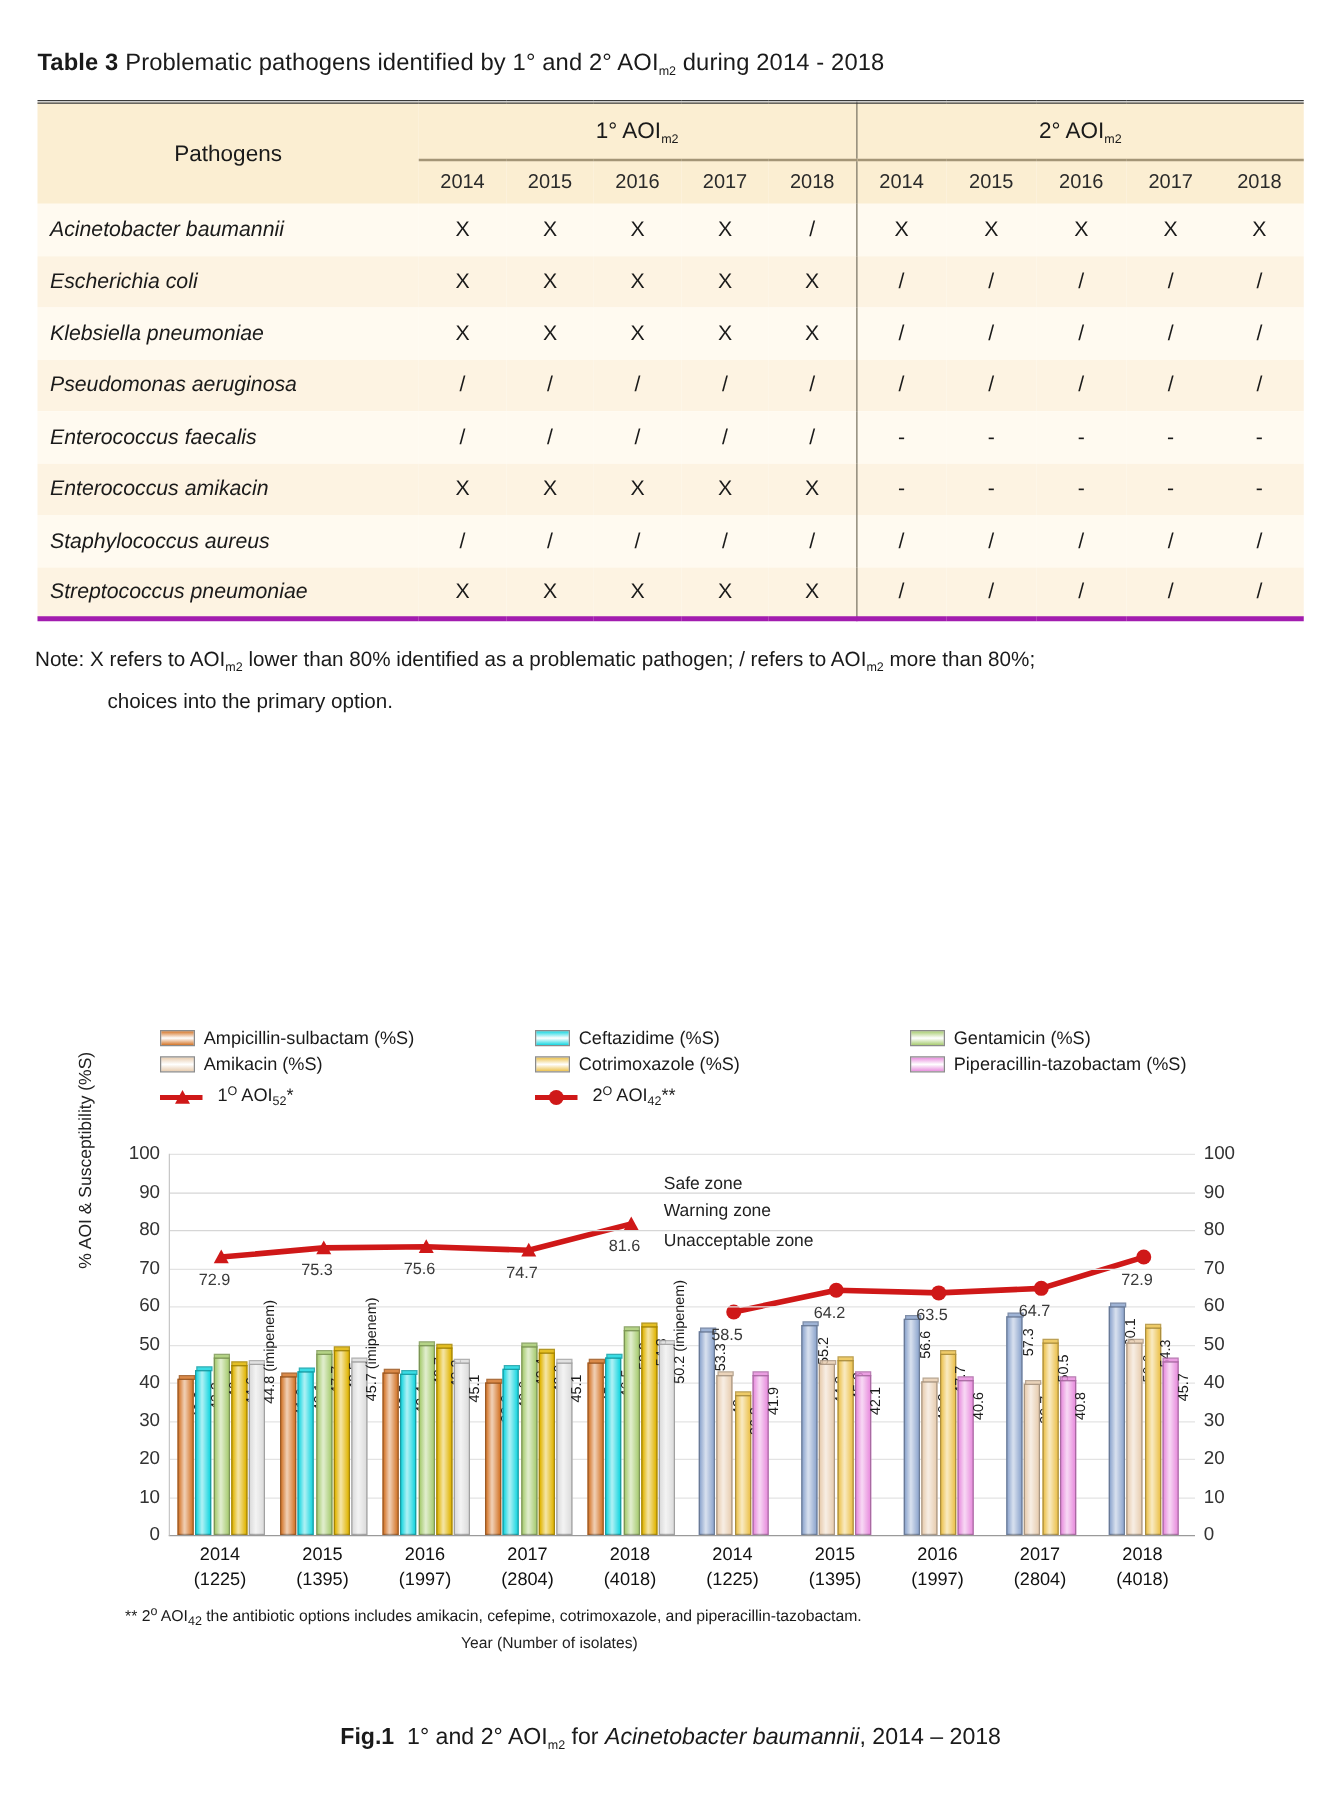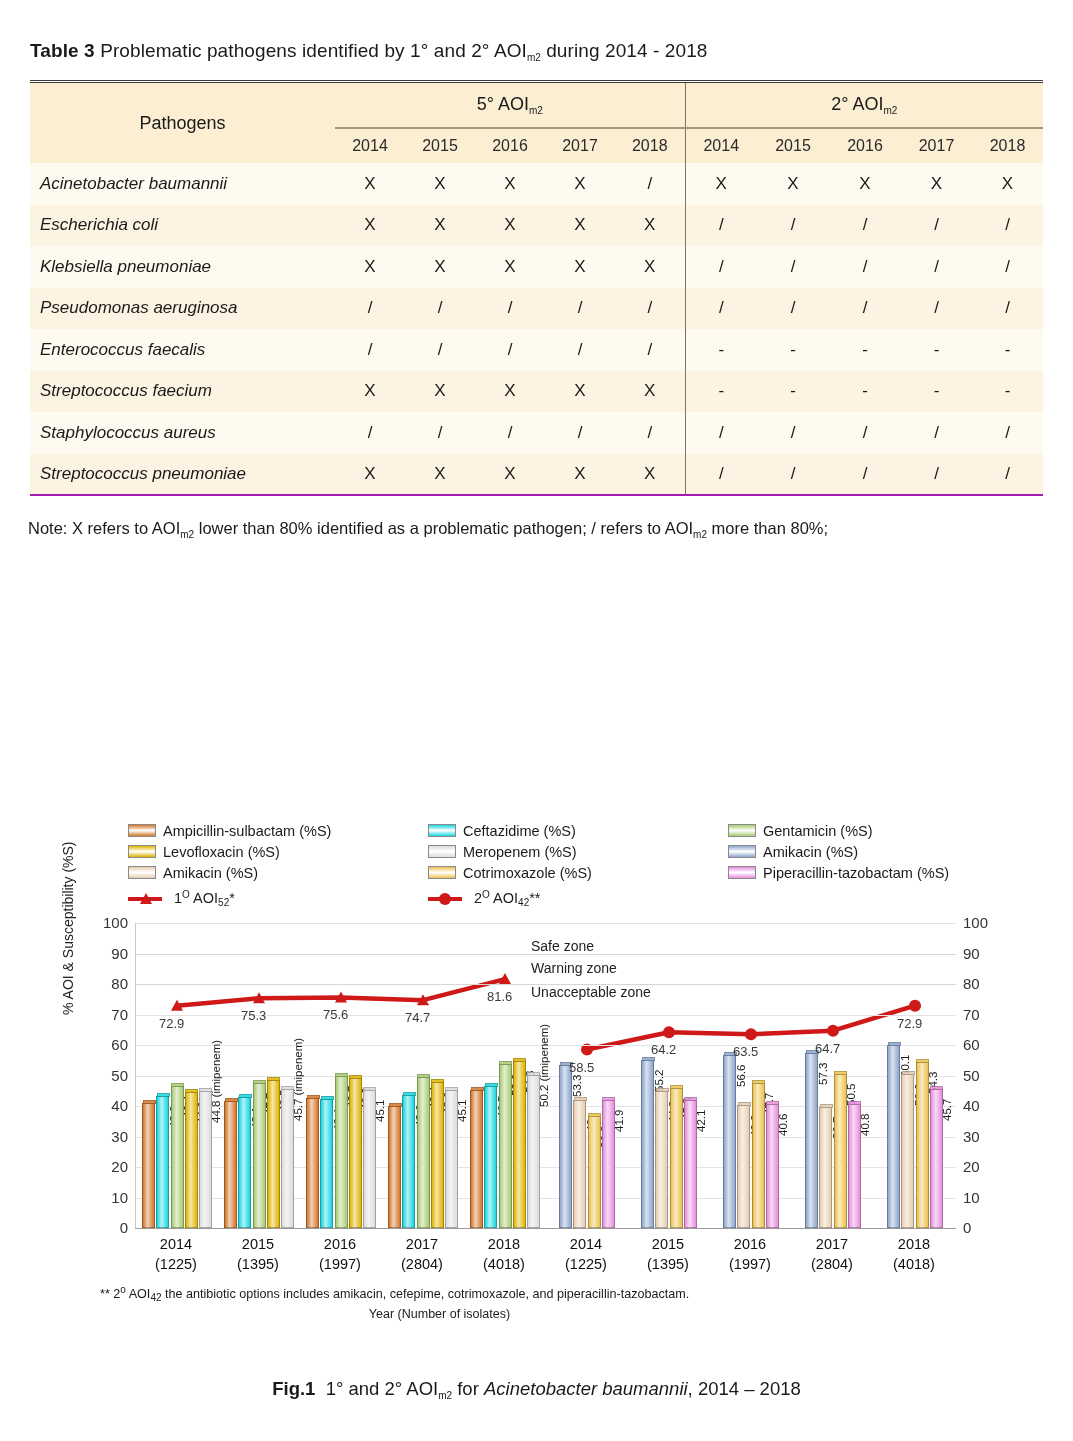--- a/index.html
+++ b/index.html
@@ -27,21 +27,21 @@
     font-weight:normal;font-size:16px;color:#2a2a2a;}
   .pathogen-h{font-size:18px;text-align:center;}
   .grp-h{font-size:18px;text-align:center;border-bottom:2px solid #a39577;}
   .yr-h{text-align:center;}
   .sep-l{border-left:1.5px solid #7b7463;}
   tbody tr{height:41.5px;}
   tbody td{font-size:17px;text-align:center;vertical-align:middle;}
   tbody td.name{text-align:left;padding-left:10px;font-style:italic;font-size:17px;}
   tbody tr:nth-child(odd){background:#fffaf0;}
   tbody tr:nth-child(even){background:#fdf3e2;}
-  .tbl-bottom{border-bottom:2px solid #a21caf;}
+  .tbl-bottom{border-bottom:4px solid #a21caf;}
 
   
   .tbl-note{position:absolute;left:28px;top:512px;width:1020px;font-size:16.5px;line-height:1.95;}
   .tbl-note .ind{display:block;padding-left:58px;}
 
   
   .fig{position:absolute;left:0;top:810px;width:1073px;height:560px;}
 
   
   .legend{position:absolute;left:128px;top:10px;width:860px;}
@@ -114,21 +114,21 @@
         <col style="width:70px">
         <col style="width:72px">
         <col style="width:72px">
       <col style="width:72px">
         <col style="width:71px">
         <col style="width:71px">
     </colgroup>
     <thead>
       <tr class="hdr-row dbl-top">
         <th rowspan="2" class="pathogen-h">Pathogens</th>
-        <th colspan="5" class="grp-h"><span>5° AOI</span><sub class="m2">m2</sub></th>
+        <th colspan="5" class="grp-h"><span>1° AOI</span><sub class="m2">m2</sub></th>
         <th colspan="5" class="grp-h sep-l"><span>2° AOI</span><sub class="m2">m2</sub></th>
       </tr>
       <tr class="hdr-row2">
         <th class="yr-h">2014</th>
         <th class="yr-h">2015</th>
         <th class="yr-h">2016</th>
         <th class="yr-h">2017</th>
         <th class="yr-h">2018</th>
         <th class="yr-h sep-l">2014</th>
         <th class="yr-h">2015</th>
@@ -197,21 +197,21 @@
           <td>/</td>
           <td>/</td>
           <td>/</td>
           <td class="sep-l">-</td>
           <td>-</td>
           <td>-</td>
           <td>-</td>
           <td>-</td>
         </tr>
         <tr>
-          <td class="name">Streptococcus faecium</td>
+          <td class="name">Enterococcus amikacin</td>
           <td>X</td>
           <td>X</td>
           <td>X</td>
           <td>X</td>
           <td>X</td>
           <td class="sep-l">-</td>
           <td>-</td>
           <td>-</td>
           <td>-</td>
           <td>-</td>
@@ -241,51 +241,38 @@
           <td>/</td>
           <td>/</td>
           <td>/</td>
         </tr>
       </tbody>
   </table>
 </div>
 
 <div class="tbl-note">
   <span><span>Note: X refers to AOI</span><sub class="m2">m2</sub> <span>lower than 80% identified as a problematic pathogen; / refers to AOI</span><sub class="m2">m2</sub> <span>more than 80%;</span></span>
+  <span class="ind">choices into the primary option.</span>
 </div>
 
 <div class="fig">
 
   <div class="legend">
     <div class="leg-row">
       <div class="leg-cell c1">
         <span class="sw" style="background: linear-gradient(rgb(212, 118, 42) 0%, rgba(255, 255, 255, 0.867) 50%, rgb(212, 118, 42) 100%);"></span>
         <span class="leg-txt">Ampicillin-sulbactam (%S)</span>
         </div>
       <div class="leg-cell c2">
         <span class="sw" style="background: linear-gradient(rgb(24, 214, 224) 0%, rgba(255, 255, 255, 0.867) 50%, rgb(24, 214, 224) 100%);"></span>
         <span class="leg-txt">Ceftazidime (%S)</span>
         </div>
       <div class="leg-cell c3">
         <span class="sw" style="background: linear-gradient(rgb(168, 204, 114) 0%, rgba(255, 255, 255, 0.867) 50%, rgb(168, 204, 114) 100%);"></span>
         <span class="leg-txt">Gentamicin (%S)</span>
-        </div>
-    </div>
-    <div class="leg-row">
-      <div class="leg-cell c1">
-        <span class="sw" style="background: linear-gradient(rgb(224, 180, 0) 0%, rgba(255, 255, 255, 0.867) 50%, rgb(224, 180, 0) 100%);"></span>
-        <span class="leg-txt">Levofloxacin (%S)</span>
-        </div>
-      <div class="leg-cell c2">
-        <span class="sw" style="background: linear-gradient(rgb(220, 220, 220) 0%, rgba(255, 255, 255, 0.867) 50%, rgb(220, 220, 220) 100%);"></span>
-        <span class="leg-txt">Meropenem (%S)</span>
-        </div>
-      <div class="leg-cell c3">
-        <span class="sw" style="background: linear-gradient(rgb(142, 166, 206) 0%, rgba(255, 255, 255, 0.867) 50%, rgb(142, 166, 206) 100%);"></span>
-        <span class="leg-txt">Amikacin (%S)</span>
         </div>
     </div>
     <div class="leg-row">
       <div class="leg-cell c1">
         <span class="sw" style="background: linear-gradient(rgb(232, 205, 176) 0%, rgba(255, 255, 255, 0.867) 50%, rgb(232, 205, 176) 100%);"></span>
         <span class="leg-txt">Amikacin (%S)</span>
         </div>
       <div class="leg-cell c2">
         <span class="sw" style="background: linear-gradient(rgb(236, 194, 78) 0%, rgba(255, 255, 255, 0.867) 50%, rgb(236, 194, 78) 100%);"></span>
         <span class="leg-txt">Cotrimoxazole (%S)</span>

